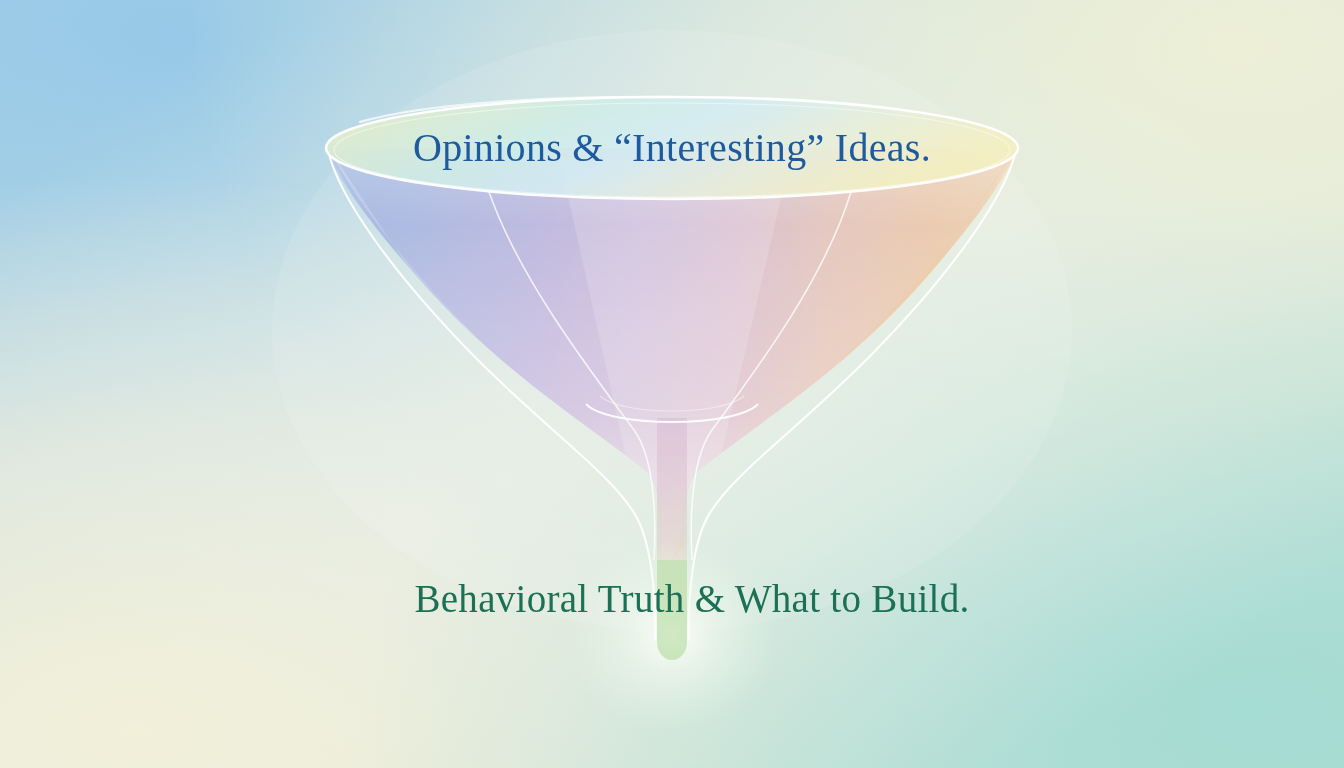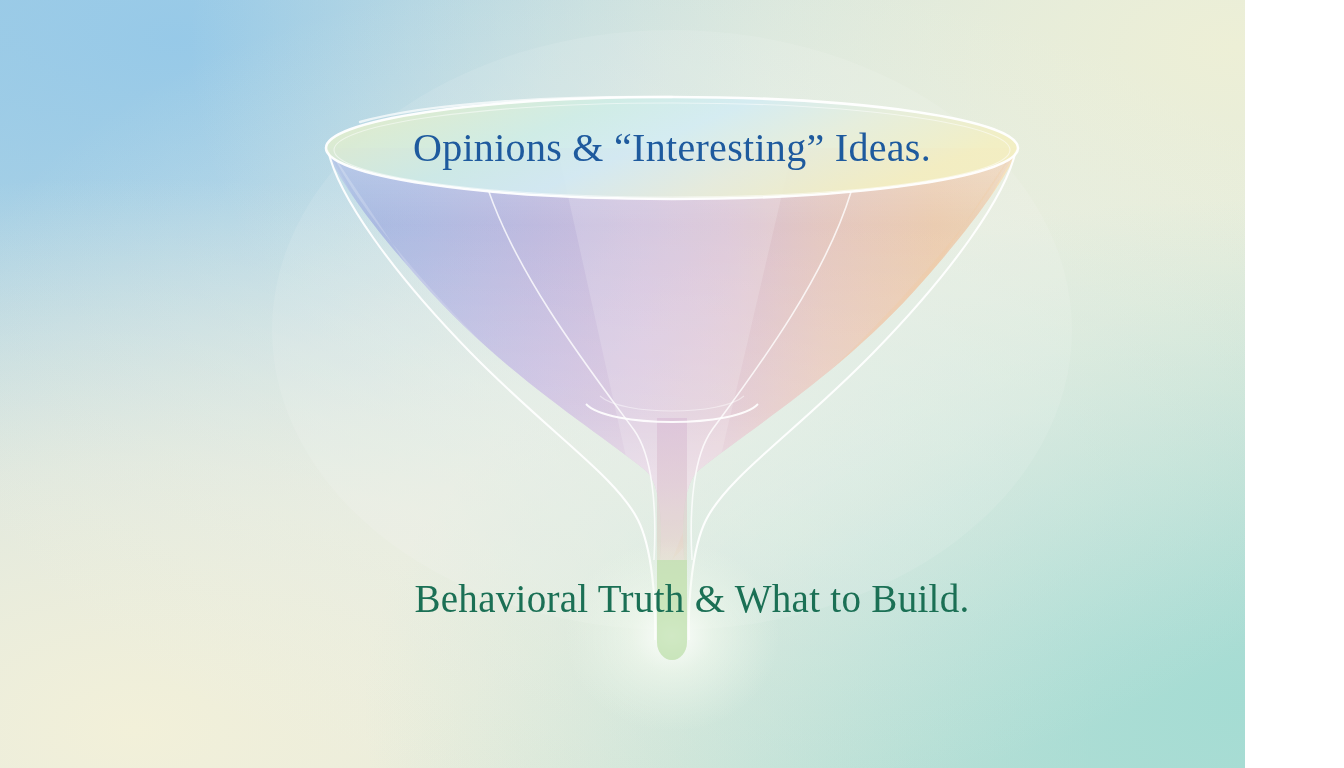--- a/index.html
+++ b/index.html
@@ -6,21 +6,21 @@
   html, body {
     margin: 0;
     padding: 0;
     background: #ffffff;
   }
   body {
     font-family: "Liberation Serif", "DejaVu Serif", serif;
   }
   #stage {
     position: relative;
-    width: 1245px;
+    width: 1344px;
     height: 768px;
     overflow: hidden;
   }
   #stage svg {
     display: block;
     width: 1344px;
     height: 768px;
   }
   .funnel-label {
     font-family: "Liberation Serif", "DejaVu Serif", serif;

